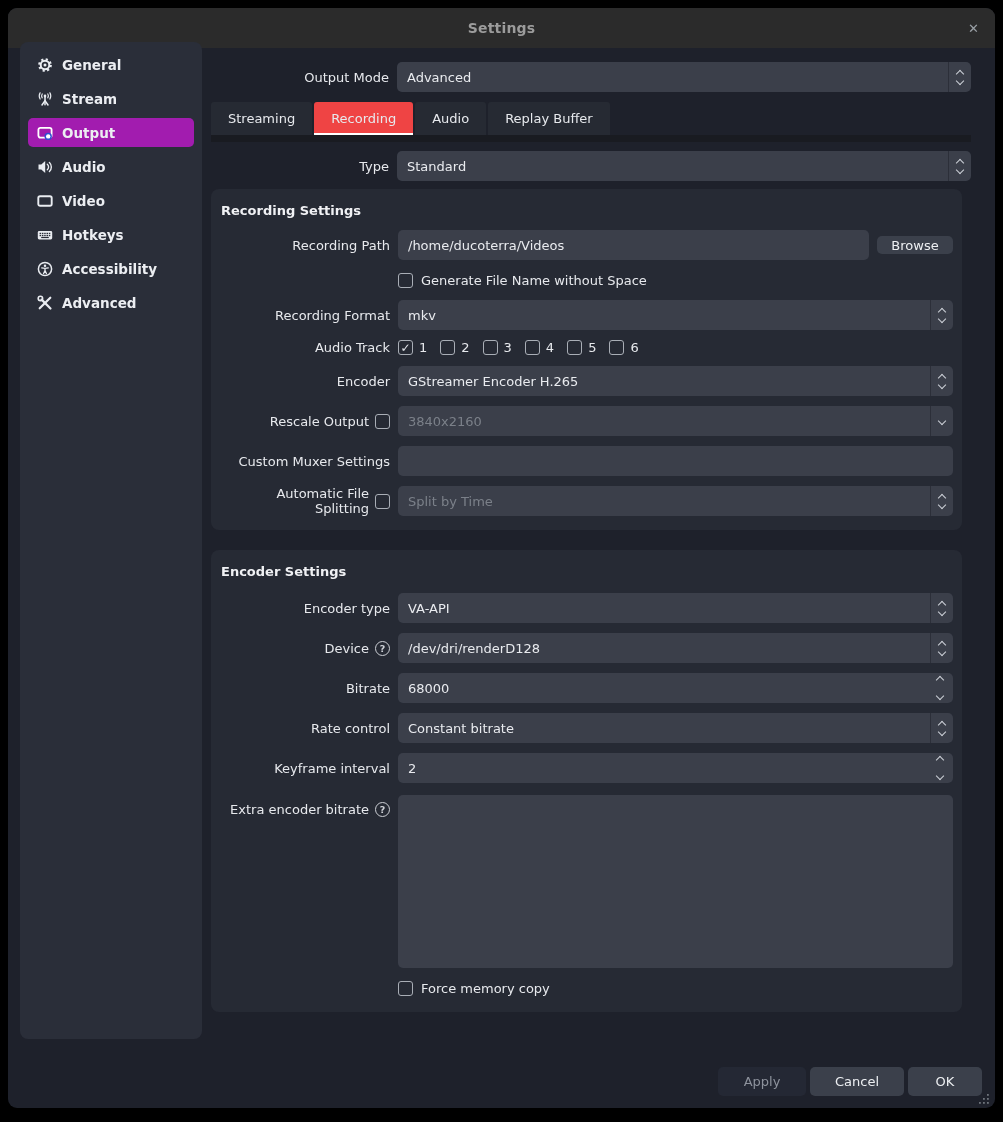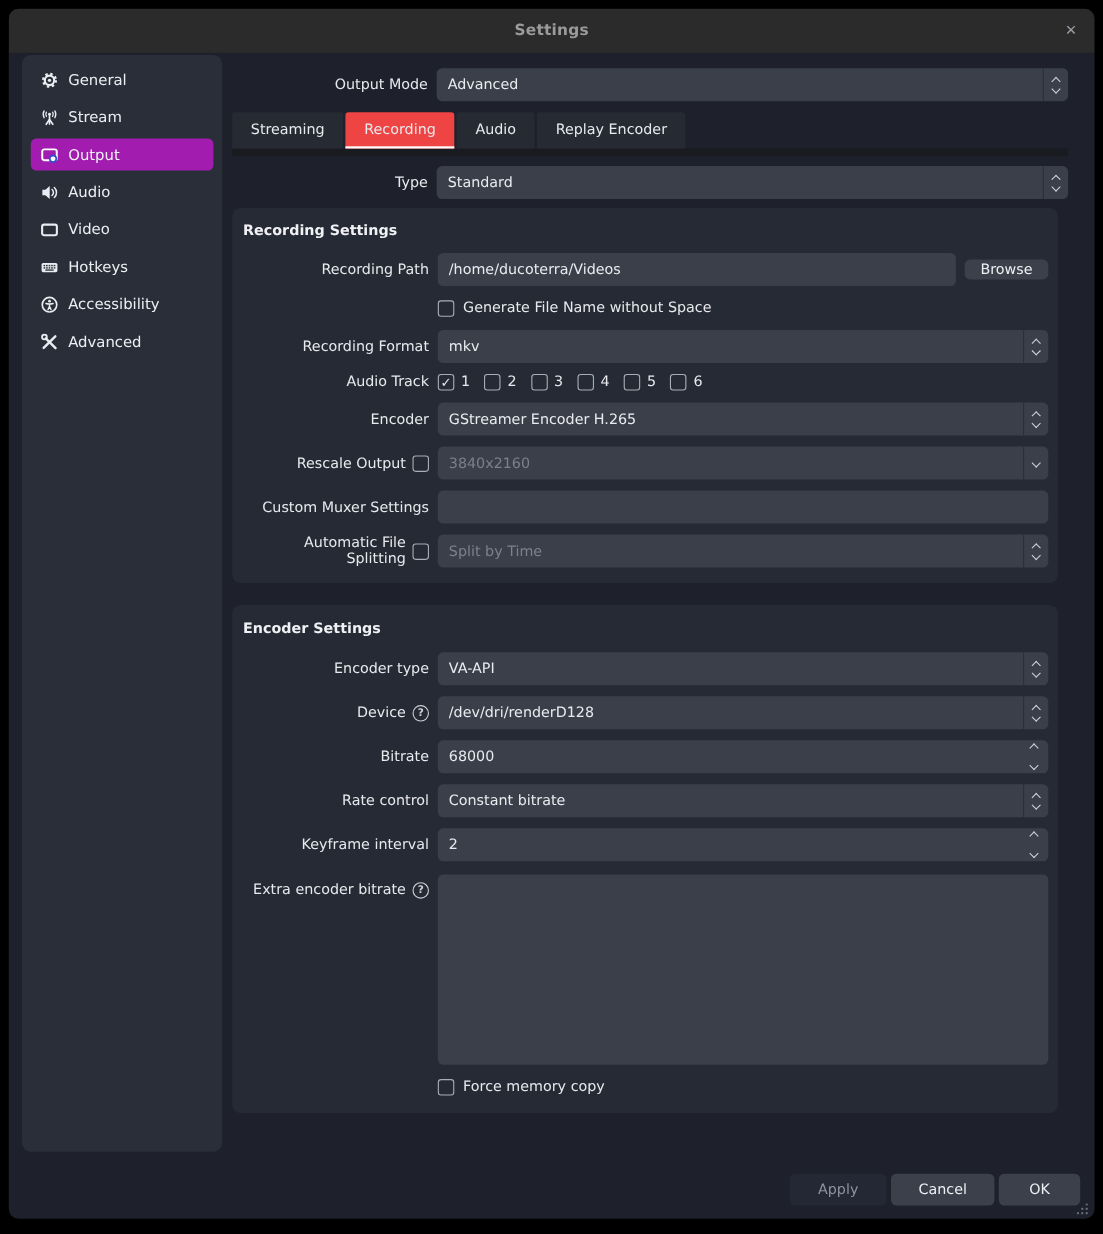--- a/index.html
+++ b/index.html
@@ -10,21 +10,21 @@
   }
   .window{
     position:absolute;left:8px;top:8px;width:987px;height:1100px;
     background:#1e212b;border-radius:9px;overflow:hidden;
   }
   
   .titlebar{height:40px;background:#2b2b2b;display:flex;align-items:center;justify-content:center;position:relative;}
   .titlebar .title{font-size:14px;font-weight:bold;color:#9b9b9b;letter-spacing:.2px;}
   .close-btn{position:absolute;right:16px;top:50%;transform:translateY(-50%);color:#9aa0a6;font-size:13px;line-height:1;cursor:default;}
   
-  .sidebar{position:absolute;left:12px;top:42px;width:182px;height:997px;background:#2a2e39;border-radius:8px;box-sizing:border-box;padding-top:8px;}
+  .sidebar{position:absolute;left:12px;top:34px;width:182px;height:997px;background:#2a2e39;border-radius:8px;box-sizing:border-box;padding-top:8px;font-weight:bold;}
   .side-item{display:flex;align-items:center;gap:9px;height:29px;margin:0 8px 5px 8px;padding-left:9px;border-radius:5px;color:#eceef2;font-size:13.5px;}
   .side-item.selected{background:#a21caf;}
   .icon16{width:16px;height:16px;flex:0 0 16px;display:block;}
   
   .main{position:absolute;left:203px;top:50px;width:760px;}
   .row{display:flex;align-items:center;gap:8px;margin-top:10px;}
   .row .lbl{flex:0 0 178px;width:178px;text-align:right;color:#e7e9ed;font-size:13px;display:flex;justify-content:flex-end;align-items:center;gap:6px;}
   .panel .row .lbl{flex:0 0 170px;width:170px;}
   
   .field{height:30px;background:#3b3f4a;border-radius:5px;display:flex;align-items:center;position:relative;color:#e9ebef;font-size:13px;flex:1;padding-left:10px;box-sizing:border-box;min-width:0;}
@@ -174,21 +174,21 @@
       <div class="tab">
           <span>Streaming</span>
         </div>
       <div class="tab active">
           <span>Recording</span>
         </div>
       <div class="tab">
           <span>Audio</span>
         </div>
       <div class="tab">
-          <span>Replay Encoder</span>
+          <span>Replay Buffer</span>
         </div>
     </div>
     <div class="tabstrip"></div>
 
     <div class="row" style="margin-top:9px;">
       <span class="lbl">Type</span>
       <div class="field">
         <span class="val">Standard</span>
         <span class="spin">
             <i class="chev up"></i>

